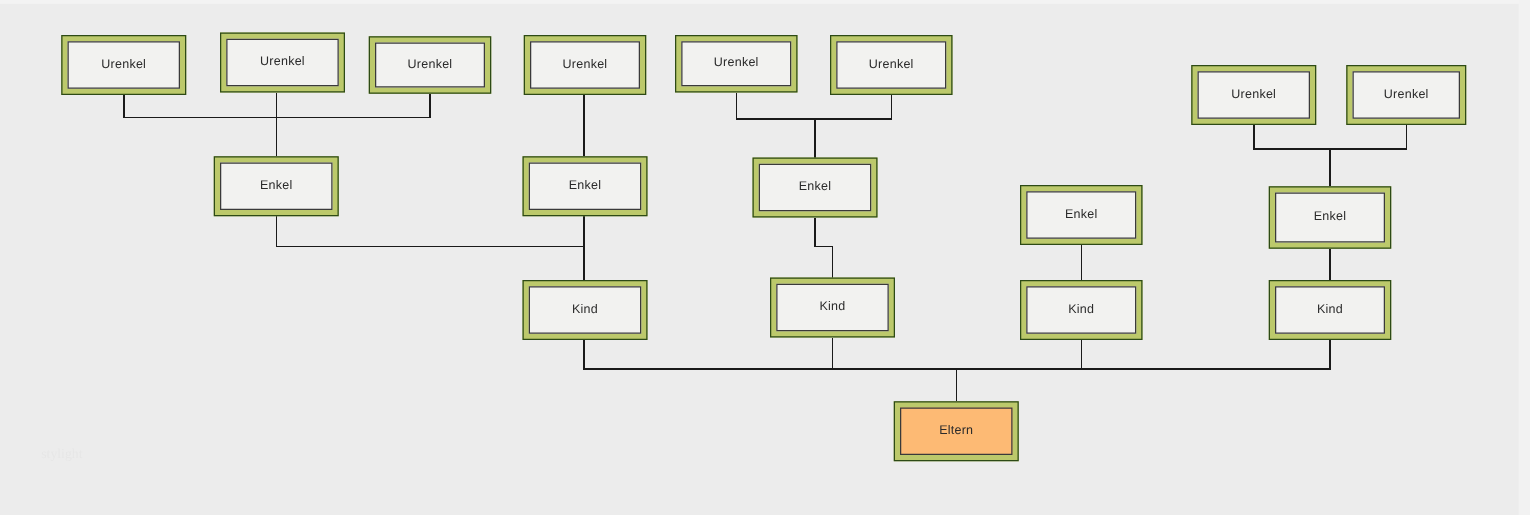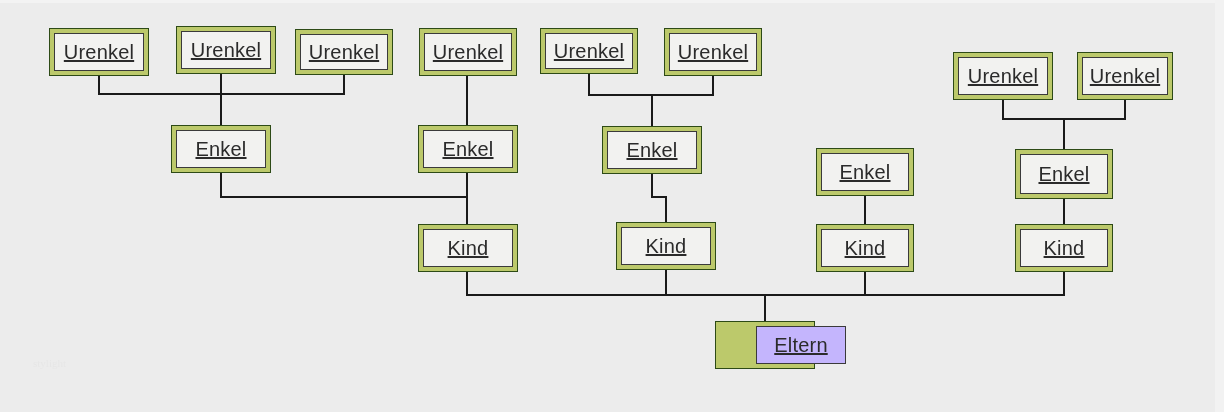--- a/index.html
+++ b/index.html
@@ -54,26 +54,25 @@
     background: #f2f2f0;
     border: 1px solid #3a3a3a;
     display: flex;
     align-items: center;
     justify-content: center;
   }
   .node {
     background: #bcc96b;
   }
   .node-label {
-    font-size: 20px;
+    font-size: 10px;
     color: #2b2b2b;
     line-height: 1;
     letter-spacing: 0.2px;
     white-space: nowrap;
-    text-decoration: underline;
   }
   #watermark {
     position: absolute;
     left: 33px;
     top: 357px;
     width: 50px;
     height: 16px;
     color: #e2e2e2;
     font-size: 11px;
     font-family: "Liberation Serif", serif;
@@ -189,21 +188,21 @@
         <div class="node-inner" style="background: rgb(242, 242, 240);">
           <span class="node-label">Kind</span>
         </div>
       </div>
       <div class="node" style="left: 1015px; top: 224px; width: 98px; height: 48px; background: rgb(188, 201, 107); border-color: rgb(45, 74, 22);">
         <div class="node-inner" style="background: rgb(242, 242, 240);">
           <span class="node-label">Kind</span>
         </div>
       </div>
       <div class="node" style="left: 715px; top: 321px; width: 100px; height: 48px; background: rgb(188, 201, 107); border-color: rgb(45, 74, 22);">
-        <div class="node-inner" style="background: #c4b5fd; margin-left: 36px;">
+        <div class="node-inner" style="background: #fdba74;">
           <span class="node-label">Eltern</span>
         </div>
       </div>
     </div>
 
   <div id="watermark">stylight</div>
 
 </div>
 
 </body></html>

